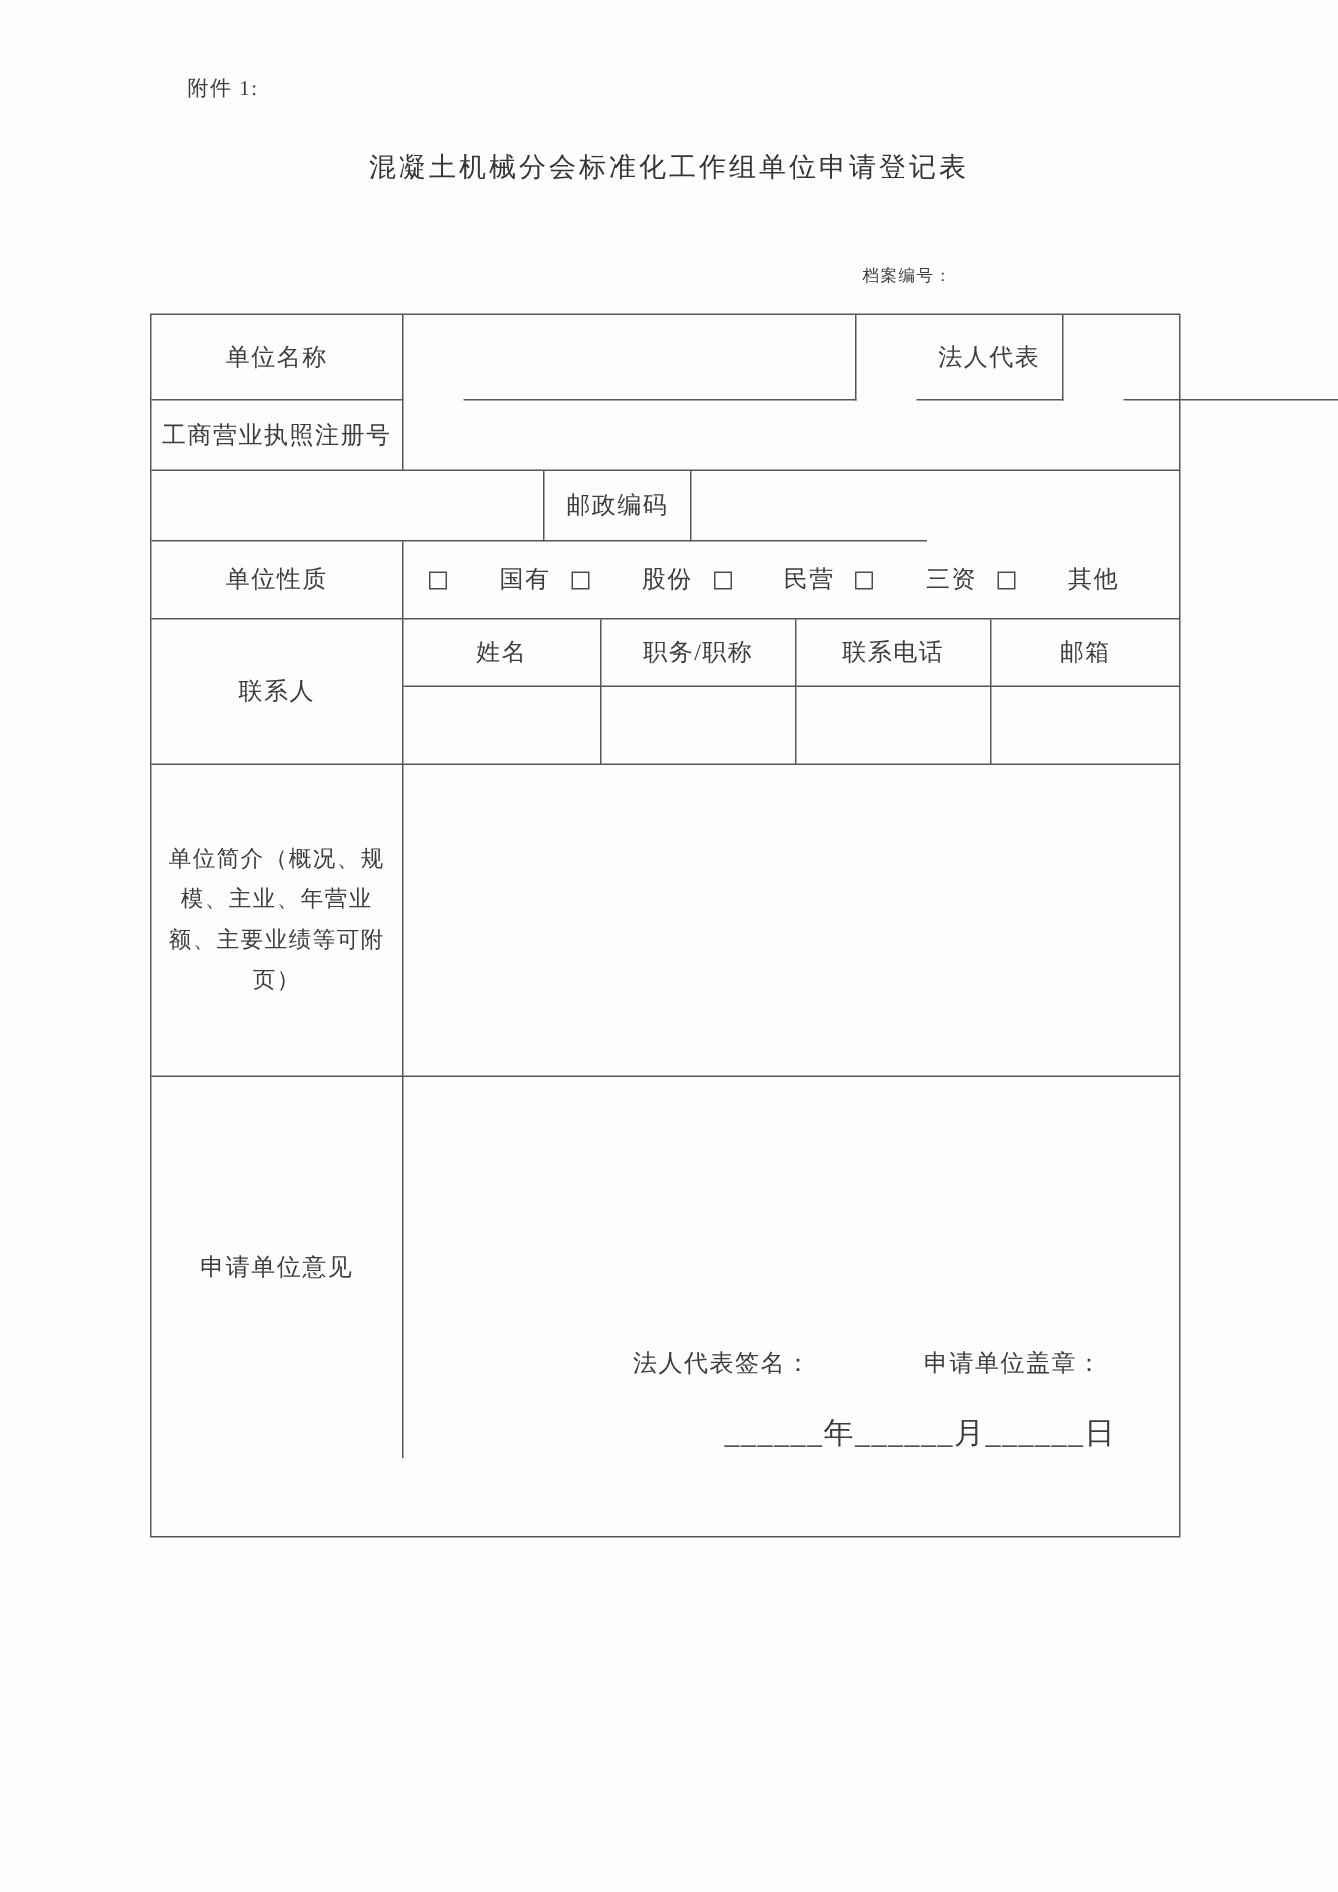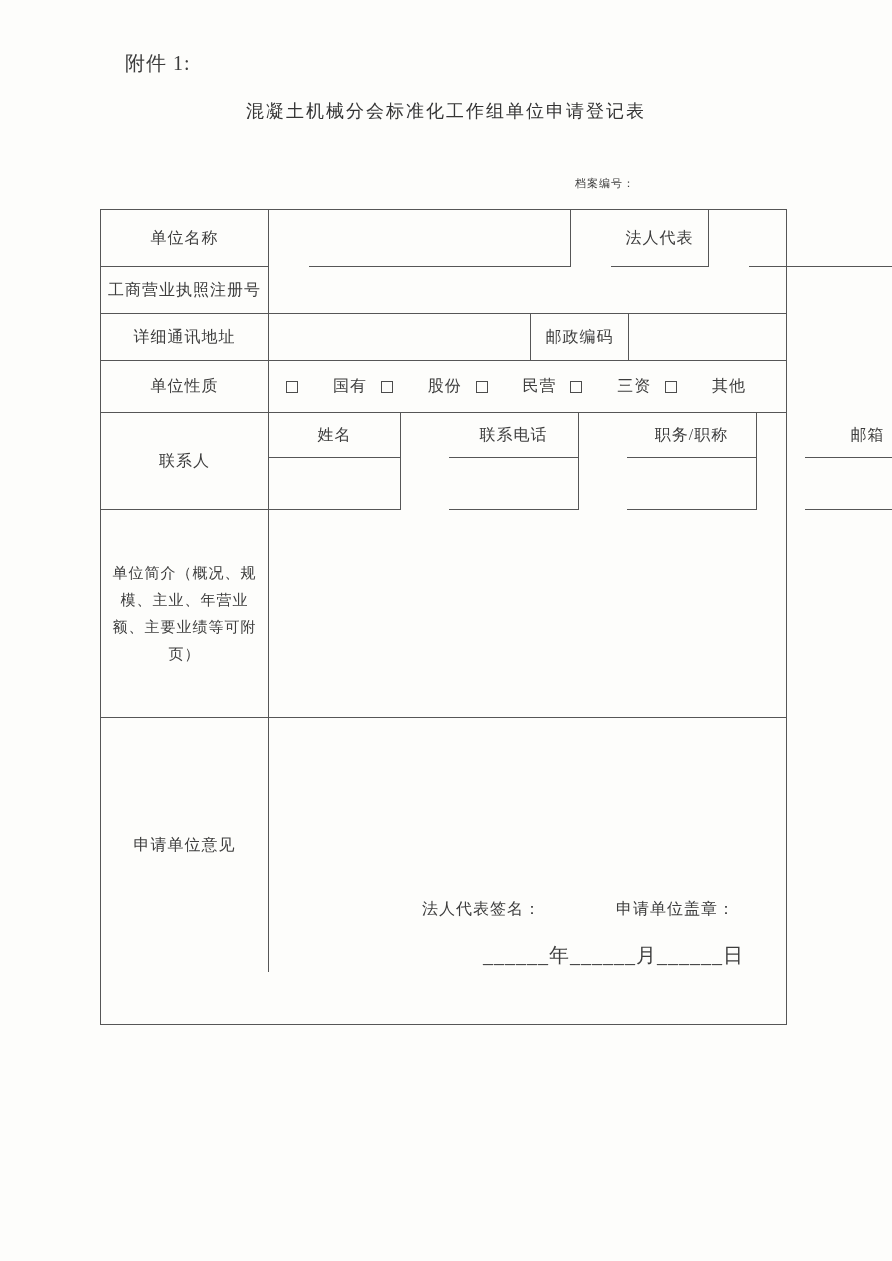--- a/index.html
+++ b/index.html
@@ -8,21 +8,21 @@
     background: #fdfdfb;
     font-family: "Liberation Serif", "DejaVu Serif", serif;
     color: #3d3d3d;
     position: relative;
     overflow: hidden;
   }
   .page { position: absolute; inset: 0; }
 
   .attachment {
     position: absolute; left: 125px; top: 50px;
-    font-size: 20px; letter-spacing: 1px;
+    font-size: 14px; letter-spacing: 1px;
   }
   .doc-title {
     position: absolute; left: 0; top: 99px; width: 100%;
     text-align: center; font-size: 18px; font-weight: normal;
     letter-spacing: 2px; color: #353535;
   }
   .archive-no {
     position: absolute; left: 575px; top: 176px;
     font-size: 11px; letter-spacing: 1px;
   }
@@ -72,21 +72,21 @@
     padding: 0 40px 0 17px;
   }
   .option { display: flex; align-items: center; white-space: nowrap; gap: 31px; }
   .cb {
     display: inline-block; width: 12px; height: 12px;
     border: 1px solid #4c4c4c; margin-right: 4px; flex: none;
     background: transparent;
   }
 
   .contact-group { display: flex; flex-direction: column; width: 517px; flex: none; }
-  .contact-row { display: flex; gap: 48px; }
+  .contact-row { display: flex; }
 
   .profile-label {
     padding: 0 5px; text-align: center;
     font-size: 15px; line-height: 1.8; letter-spacing: 1px;
   }
 
   .opinion-cell { position: relative; display: block; }
   .sig-label { position: absolute; font-size: 16px; letter-spacing: 1px; white-space: nowrap; }
   .sig-sign { left: 153px; top: 181px; }
   .sig-seal { left: 347px; top: 181px; }
@@ -109,21 +109,20 @@
       <div class="cell w-rep h-r1">法人代表</div>
       <div class="cell w-end h-r1 last-col"></div>
     </div>
 
     <div class="tr h-r2">
       <div class="cell w-label h-r2">工商营业执照注册号</div>
       <div class="cell w-rest h-r2 last-col"></div>
     </div>
 
     <div class="tr h-r3">
-      <div class="cell w-label h-r3">详细通讯地址</div>
       <div class="cell w-mid h-r3"></div>
       <div class="cell w-rep h-r3">邮政编码</div>
       <div class="cell w-end h-r3 last-col"></div>
     </div>
 
     <div class="tr h-r4">
       <div class="cell w-label h-r4">单位性质</div>
       <div class="cell w-rest h-r4 last-col options-cell">
         <span class="option">
             <span class="cb"></span>
@@ -147,22 +146,22 @@
           </span>
       </div>
     </div>
 
 
     <div class="tr h-r6">
       <div class="cell w-label h-r6">联系人</div>
       <div class="contact-group">
         <div class="contact-row">
           <div class="cell w-c1 h-r6a">姓名</div>
+          <div class="cell w-c2 h-r6a">职务/职称</div>
           <div class="cell w-c3 h-r6a">联系电话</div>
-          <div class="cell w-c2 h-r6a">职务/职称</div>
           <div class="cell w-c4 h-r6a last-col">邮箱</div>
         </div>
         <div class="contact-row">
           <div class="cell w-c1 h-r6b"></div>
           <div class="cell w-c2 h-r6b"></div>
           <div class="cell w-c3 h-r6b"></div>
           <div class="cell w-c4 h-r6b last-col"></div>
         </div>
       </div>
     </div>

